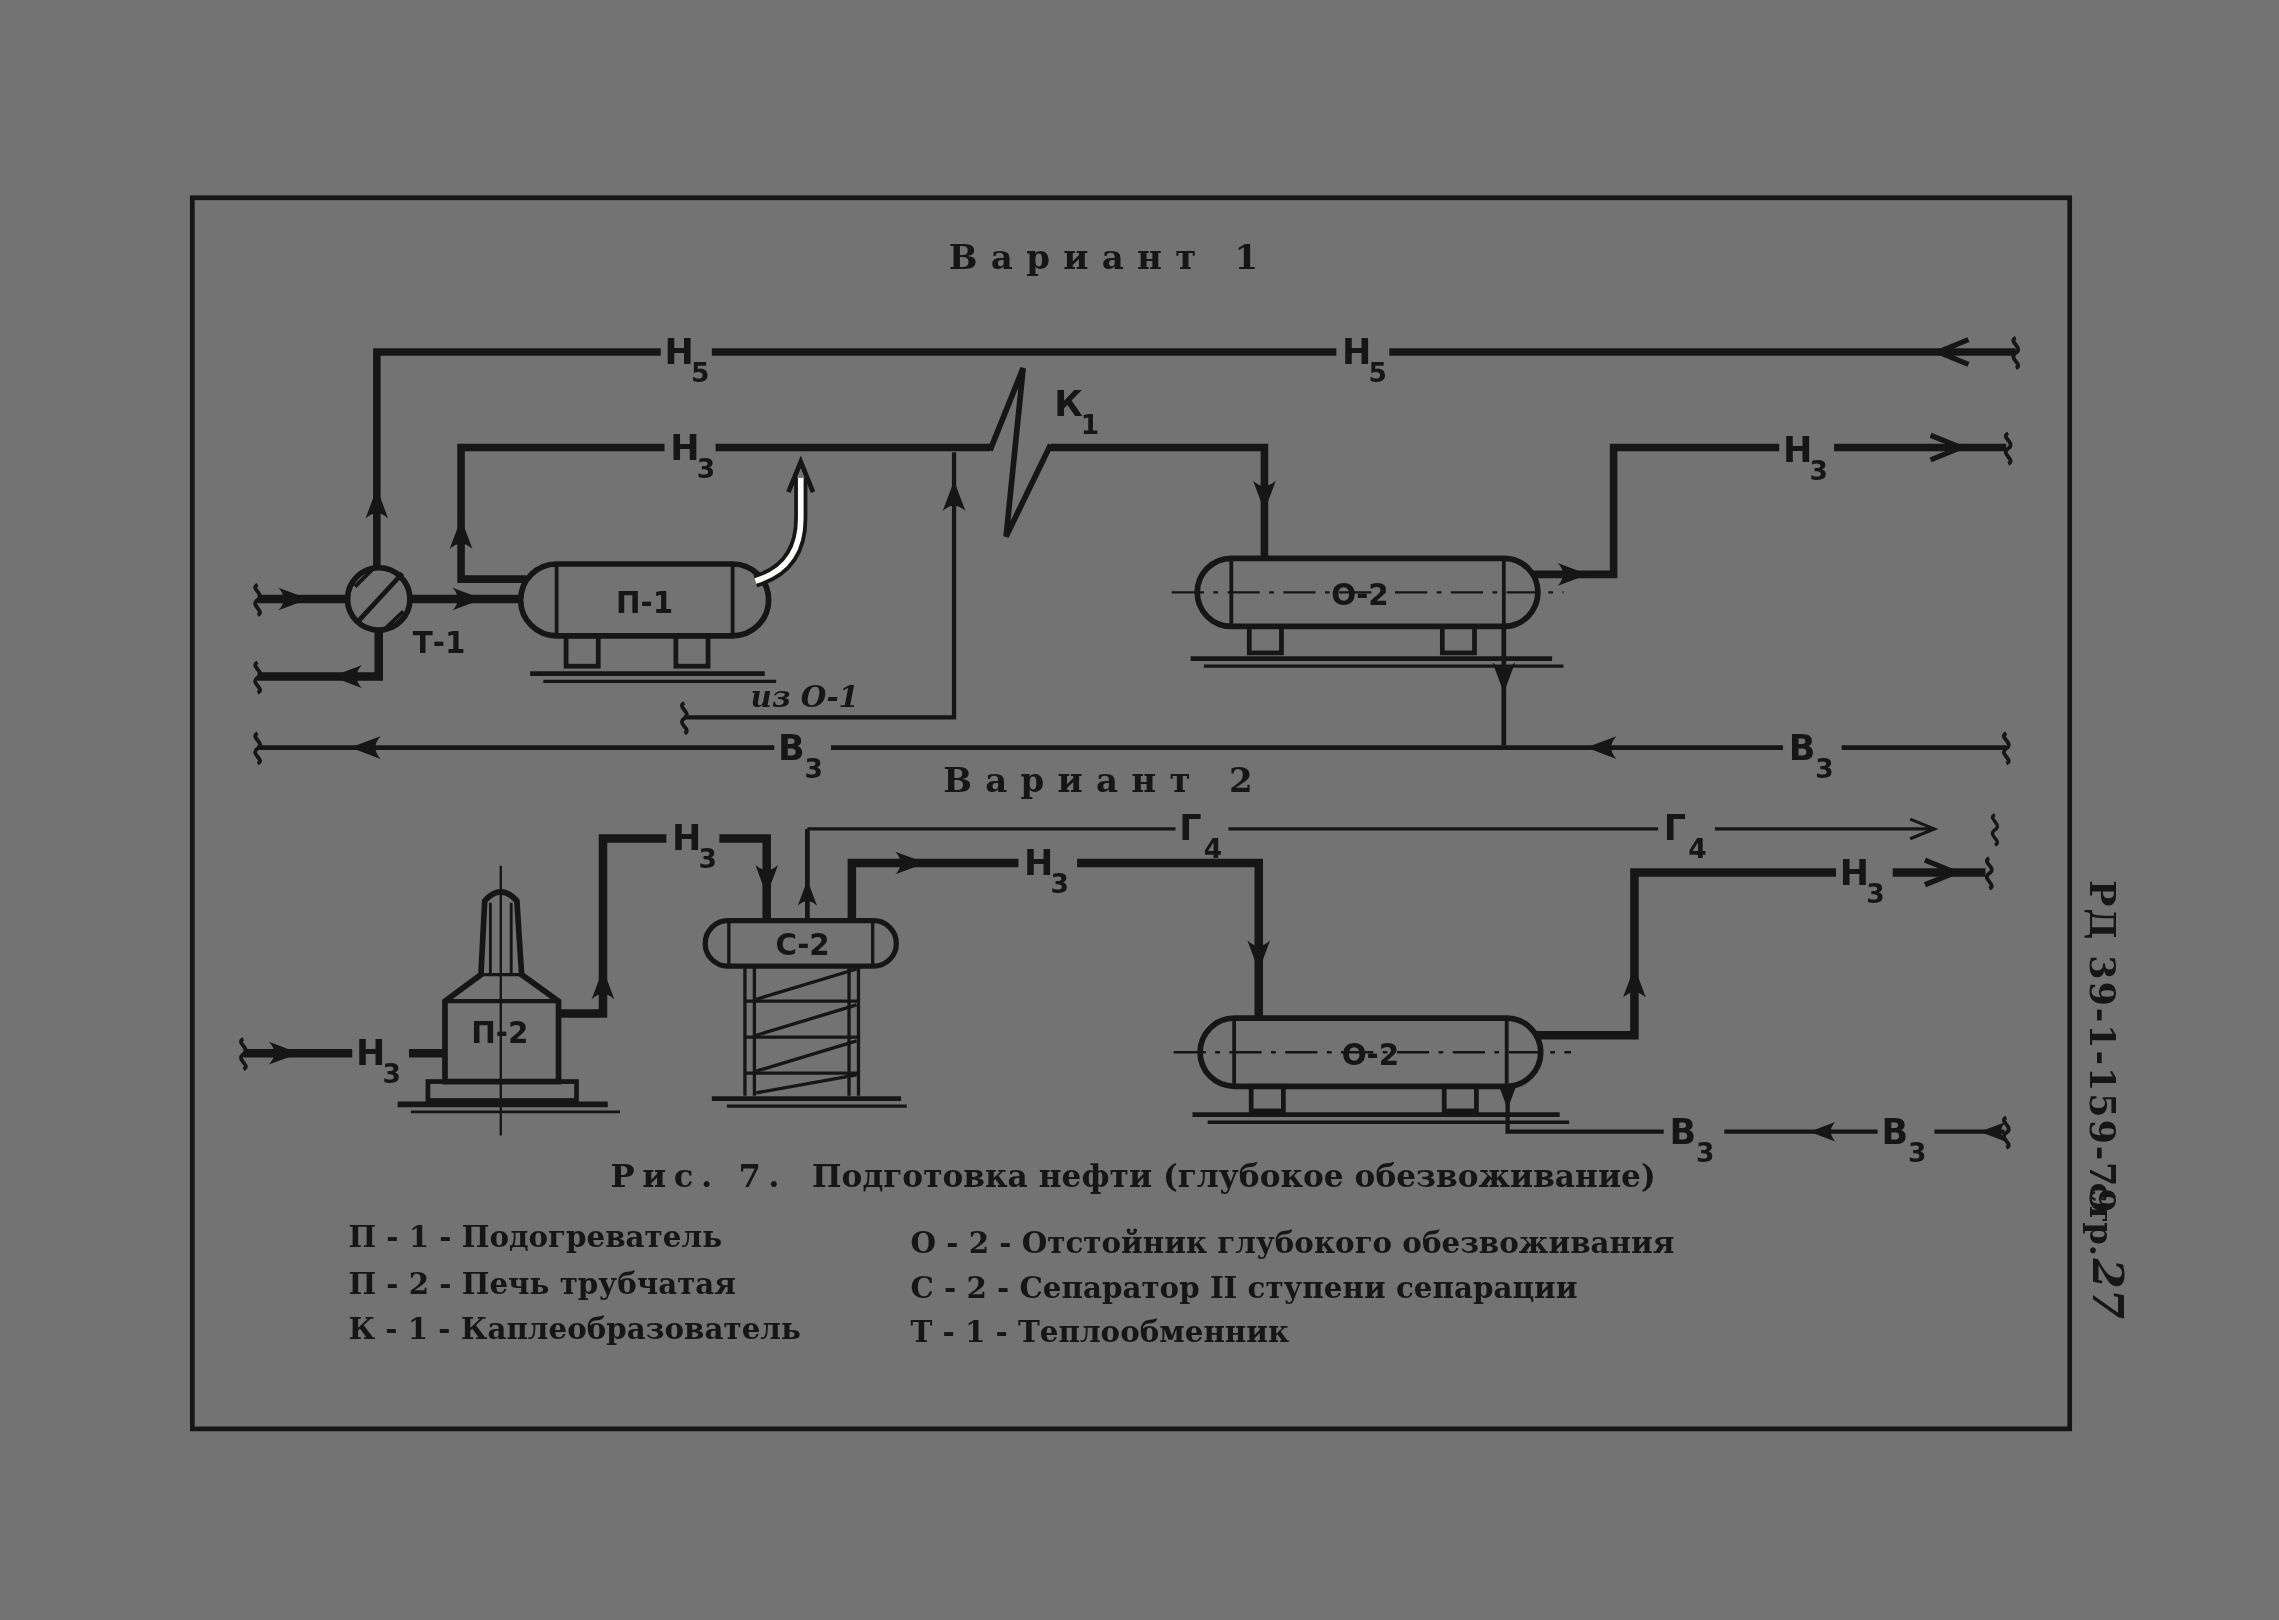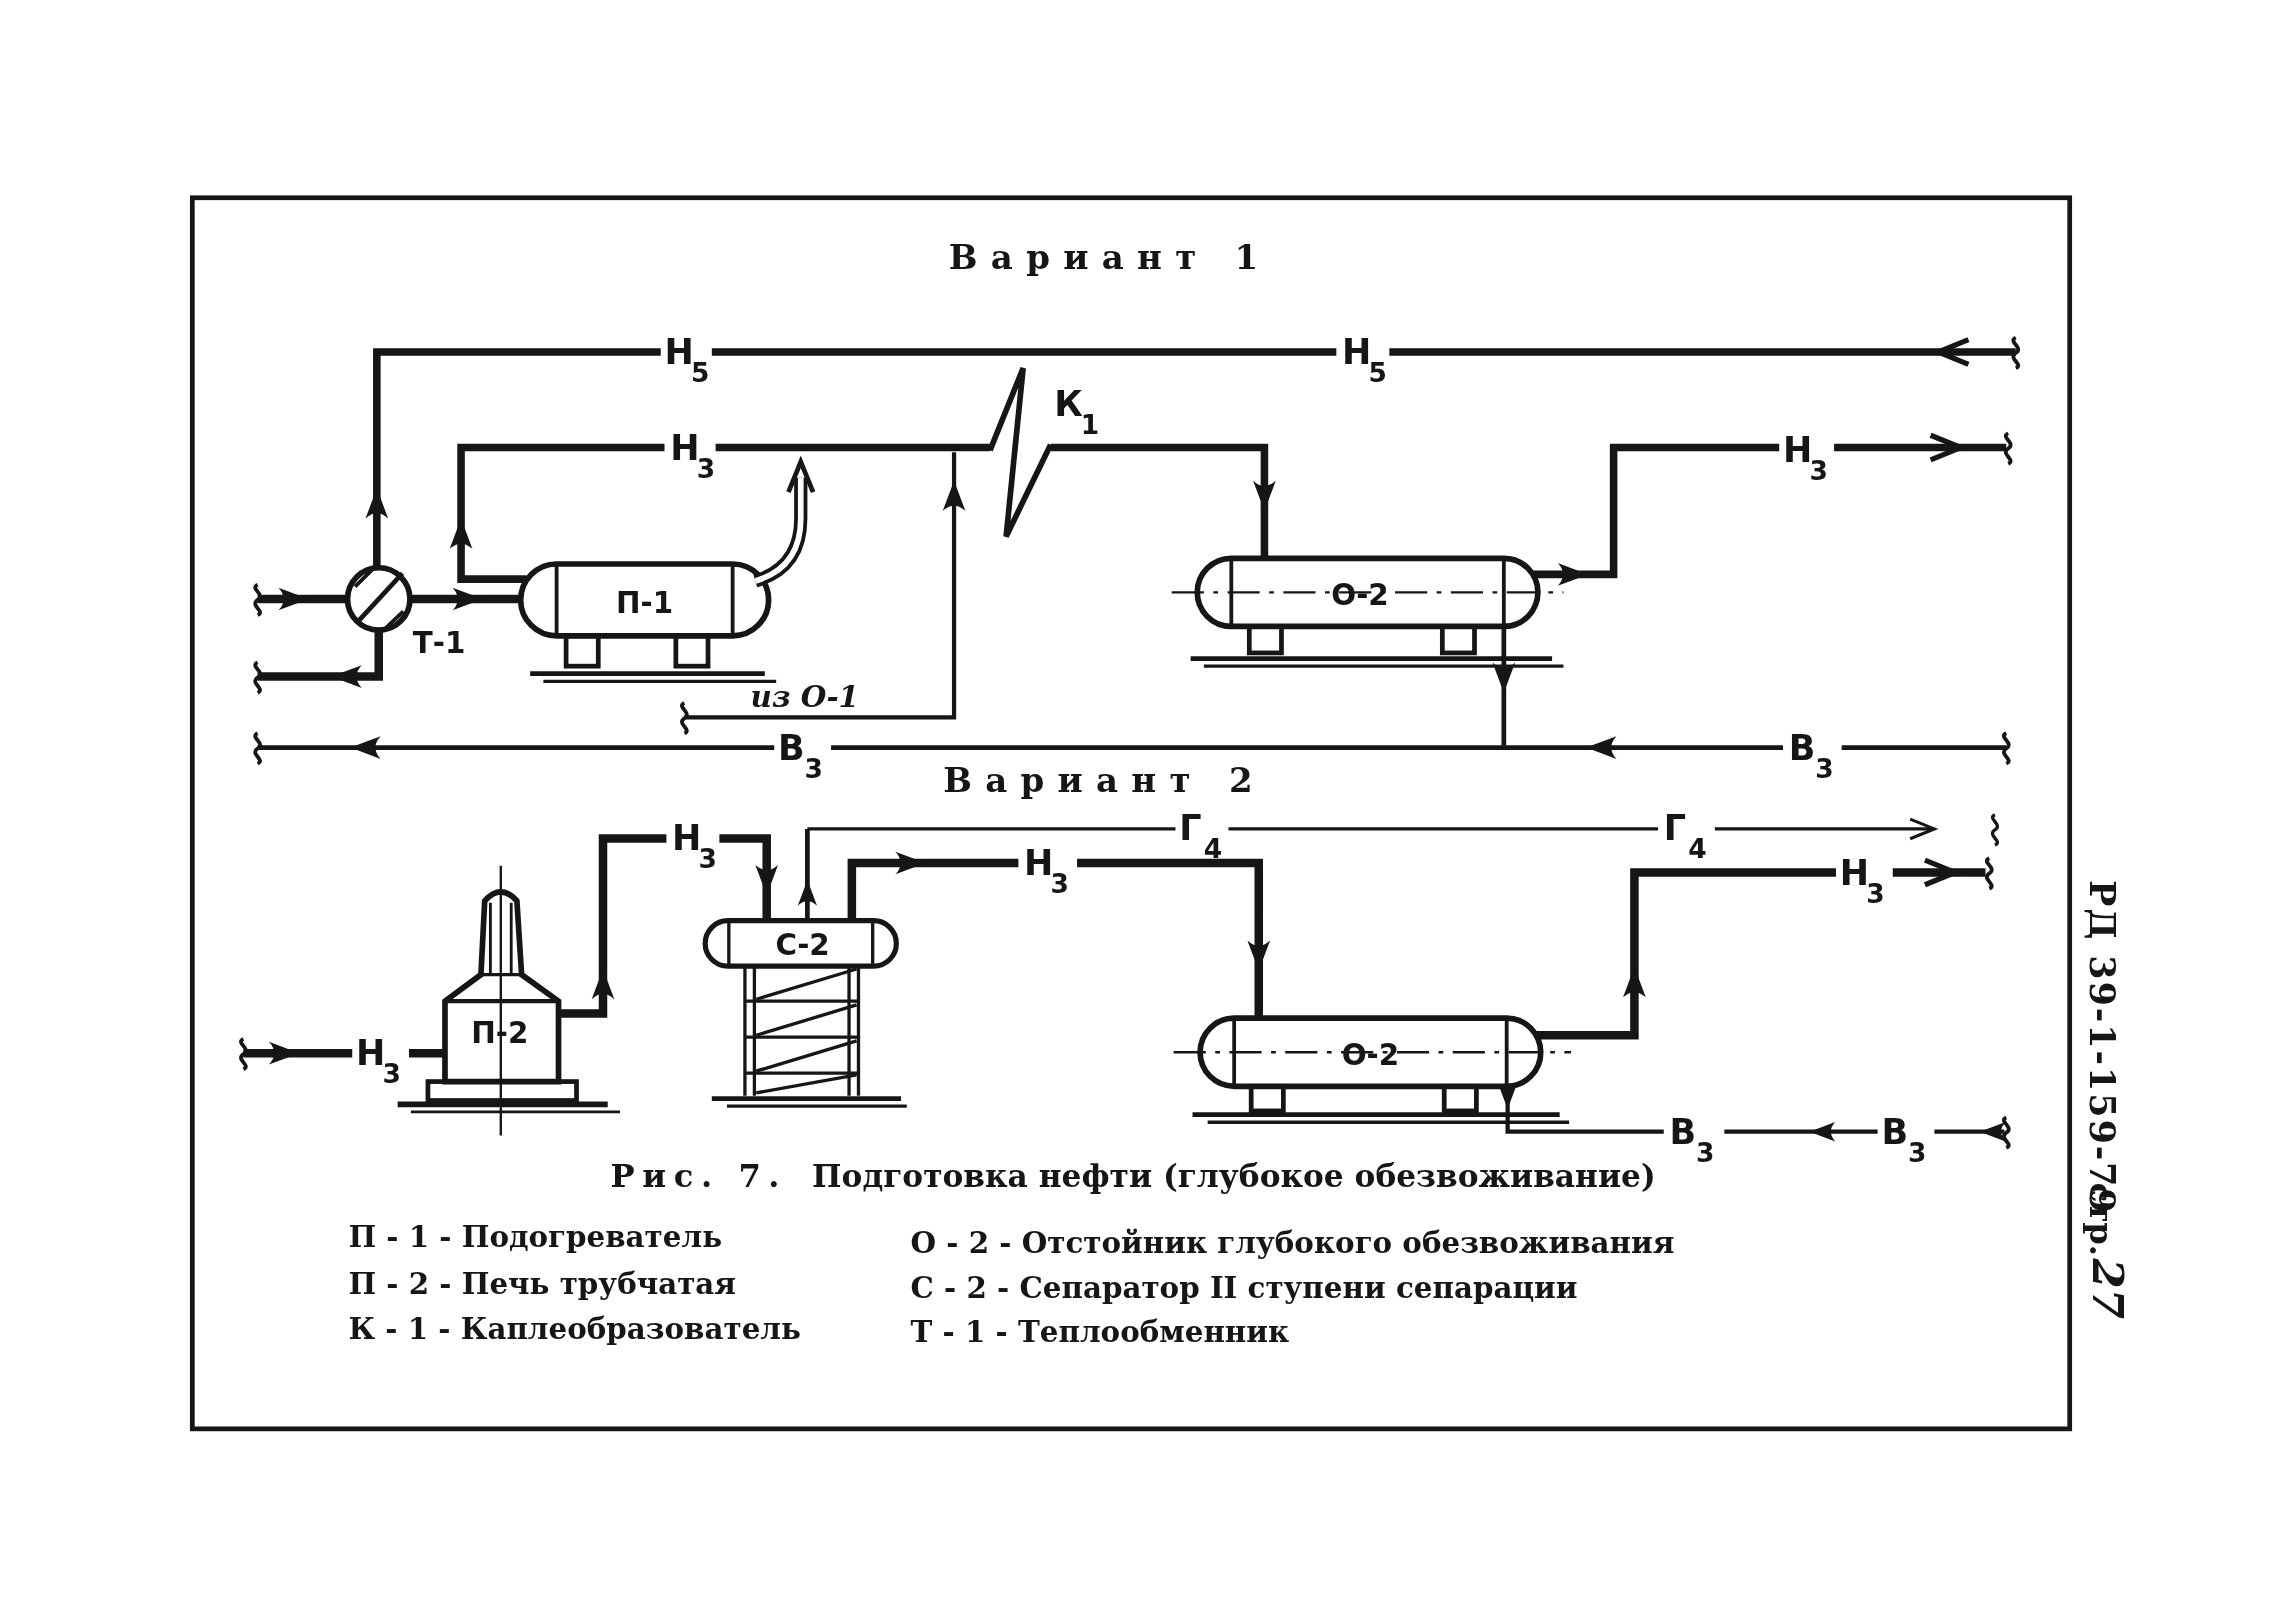--- a/index.html
+++ b/index.html
@@ -1,17 +1,17 @@
 <!DOCTYPE html>
 <html style="font-size:15px"><head>
 <meta charset="utf-8">
 <style>
   html,body{margin:0;padding:0;background:#e8e8e8;}
   body{width:2280px;height:1620px;position:relative;font-family:"DejaVu Serif",serif;}
-  #page{position:absolute;inset:0;background:#ffffff;text-decoration:underline;}
+  #page{position:absolute;inset:0;background:#737373;text-decoration:underline;}
   svg{display:block}
   .s{stroke:#161616;fill:none}
   .fill{fill:#161616;stroke:none}
   .w9{stroke-width:9}.w8{stroke-width:8}.w6{stroke-width:6}.w55{stroke-width:5.5}
   .w5{stroke-width:5}.w45{stroke-width:4.5}.w4{stroke-width:4}.w35{stroke-width:3.5}
   .w3{stroke-width:3}.w25{stroke-width:2.5}
   .dashdot{stroke-dasharray:34 10 5 10}
   .white{stroke:#fcfcfa;fill:none}
   text{fill:#161616}
   .title{font-family:"DejaVu Serif",serif;font-weight:bold;font-size:36px;letter-spacing:14px}

